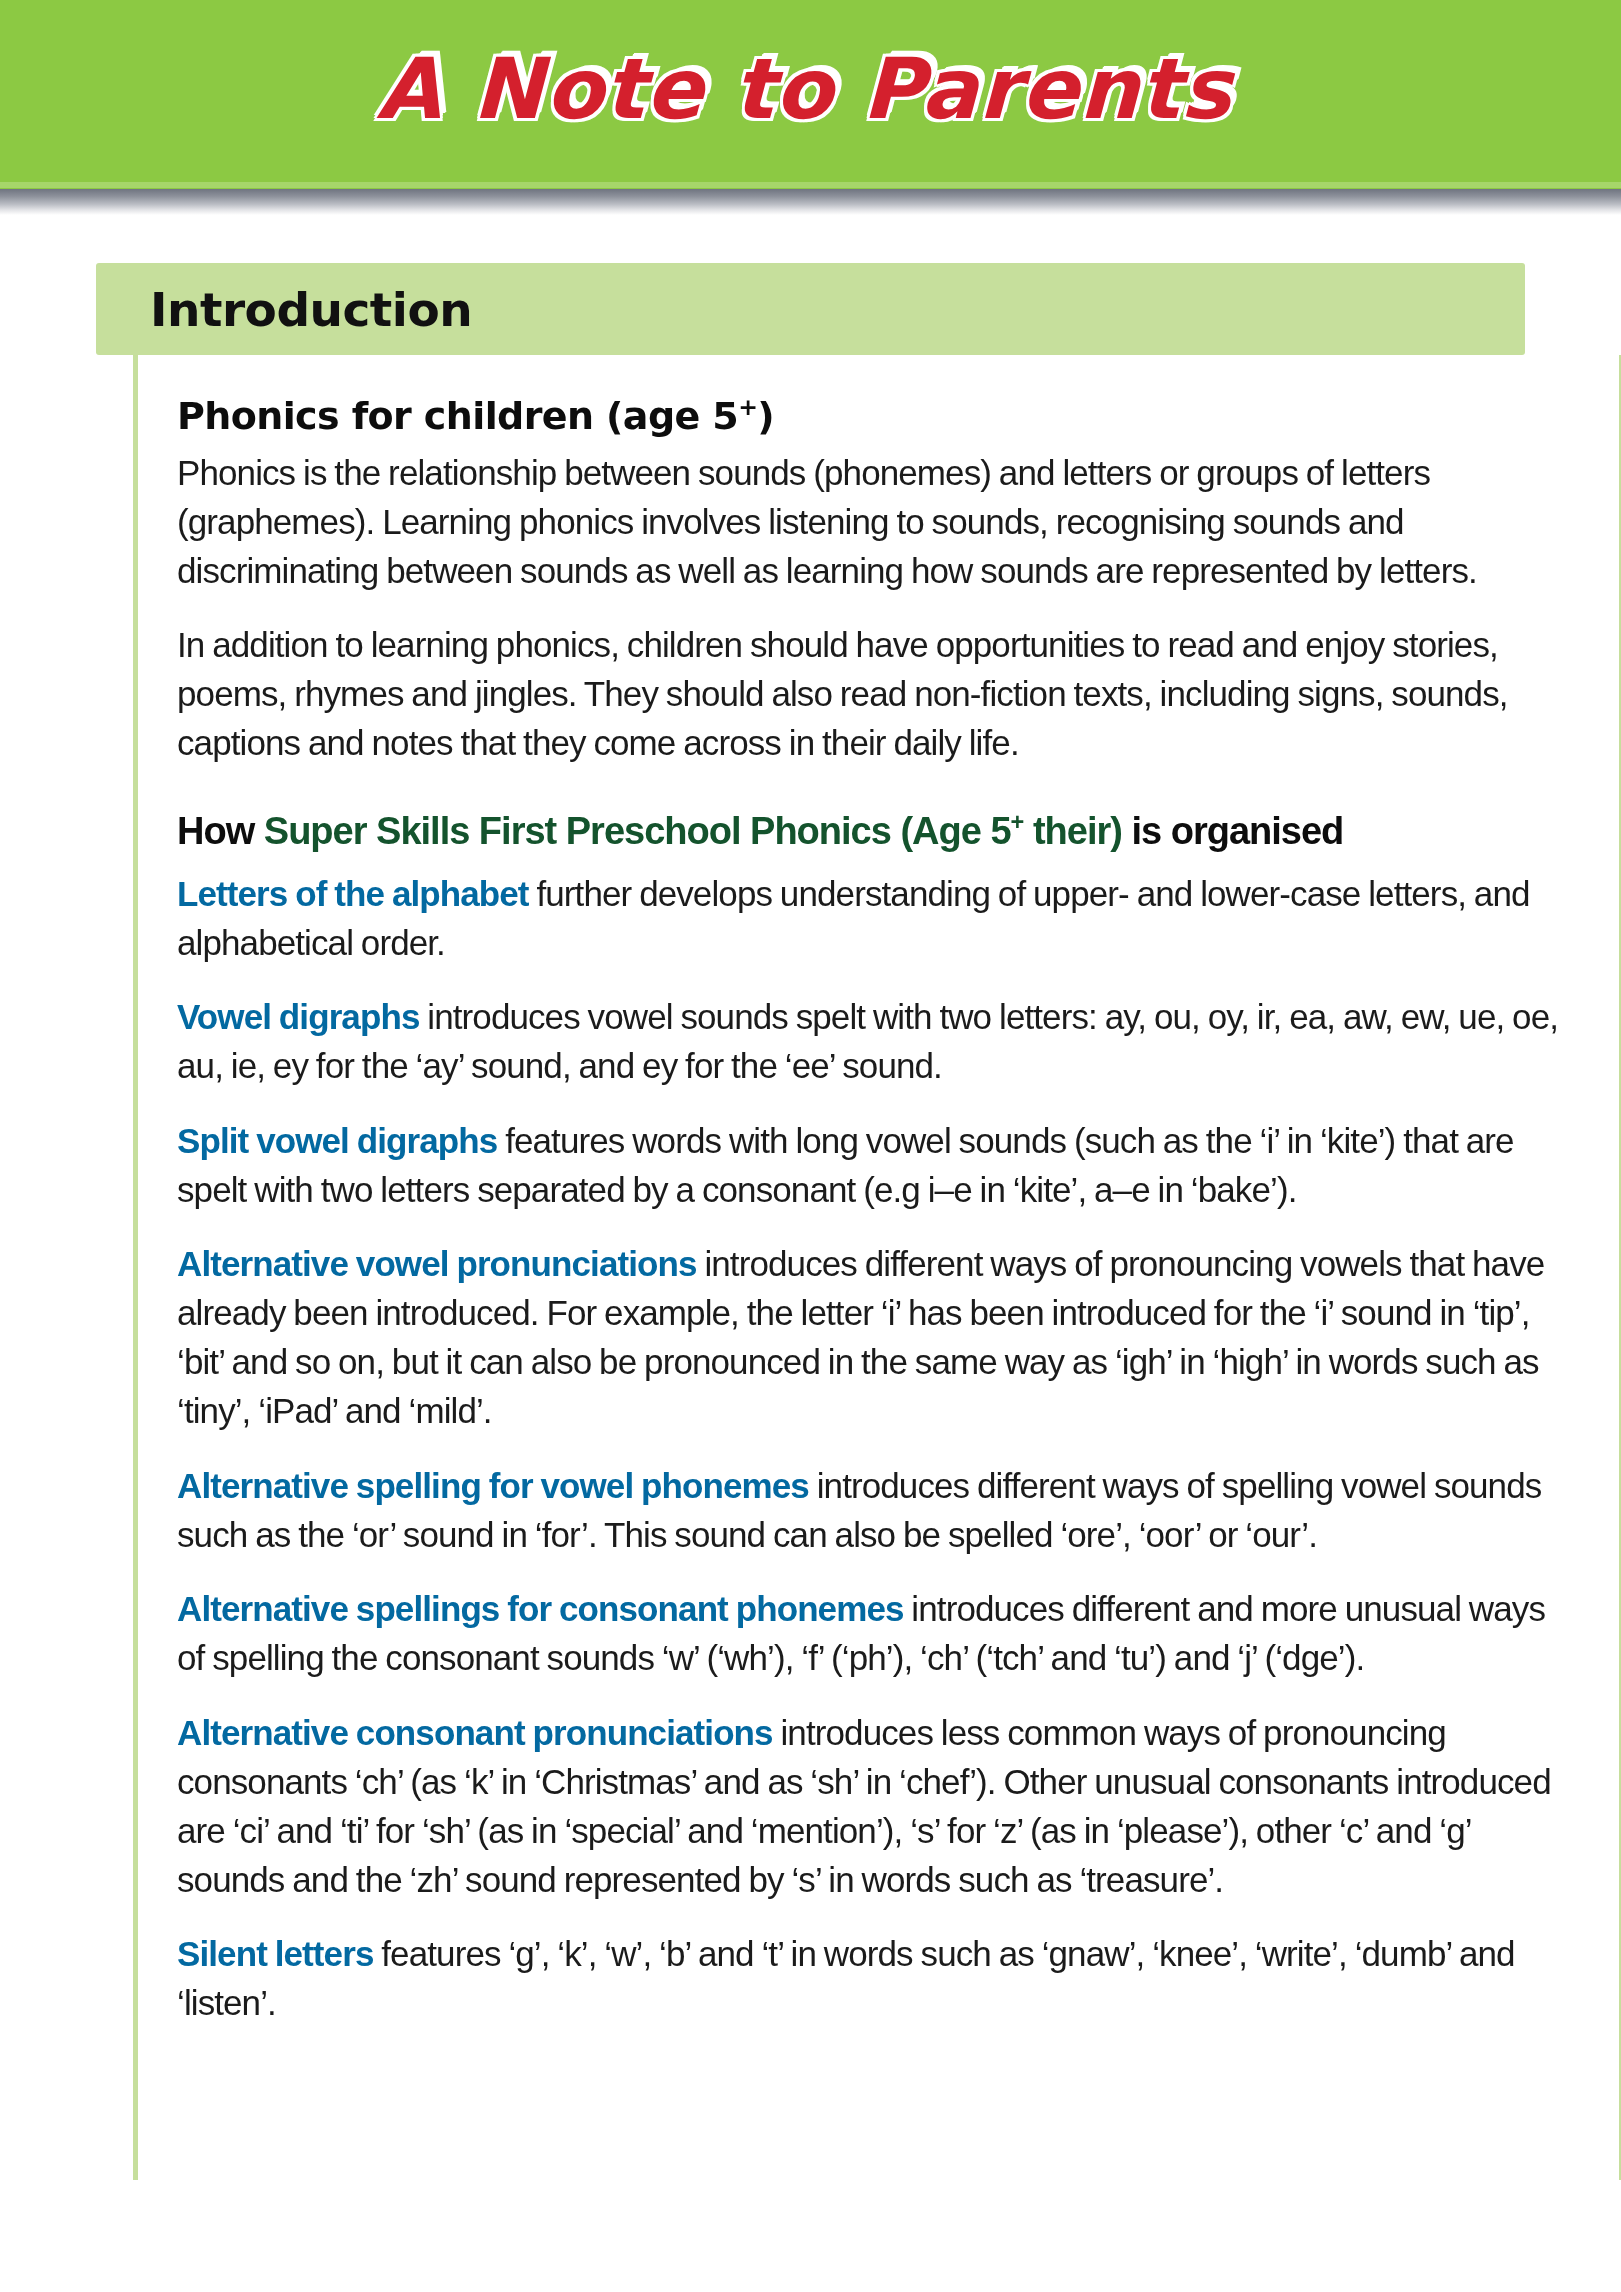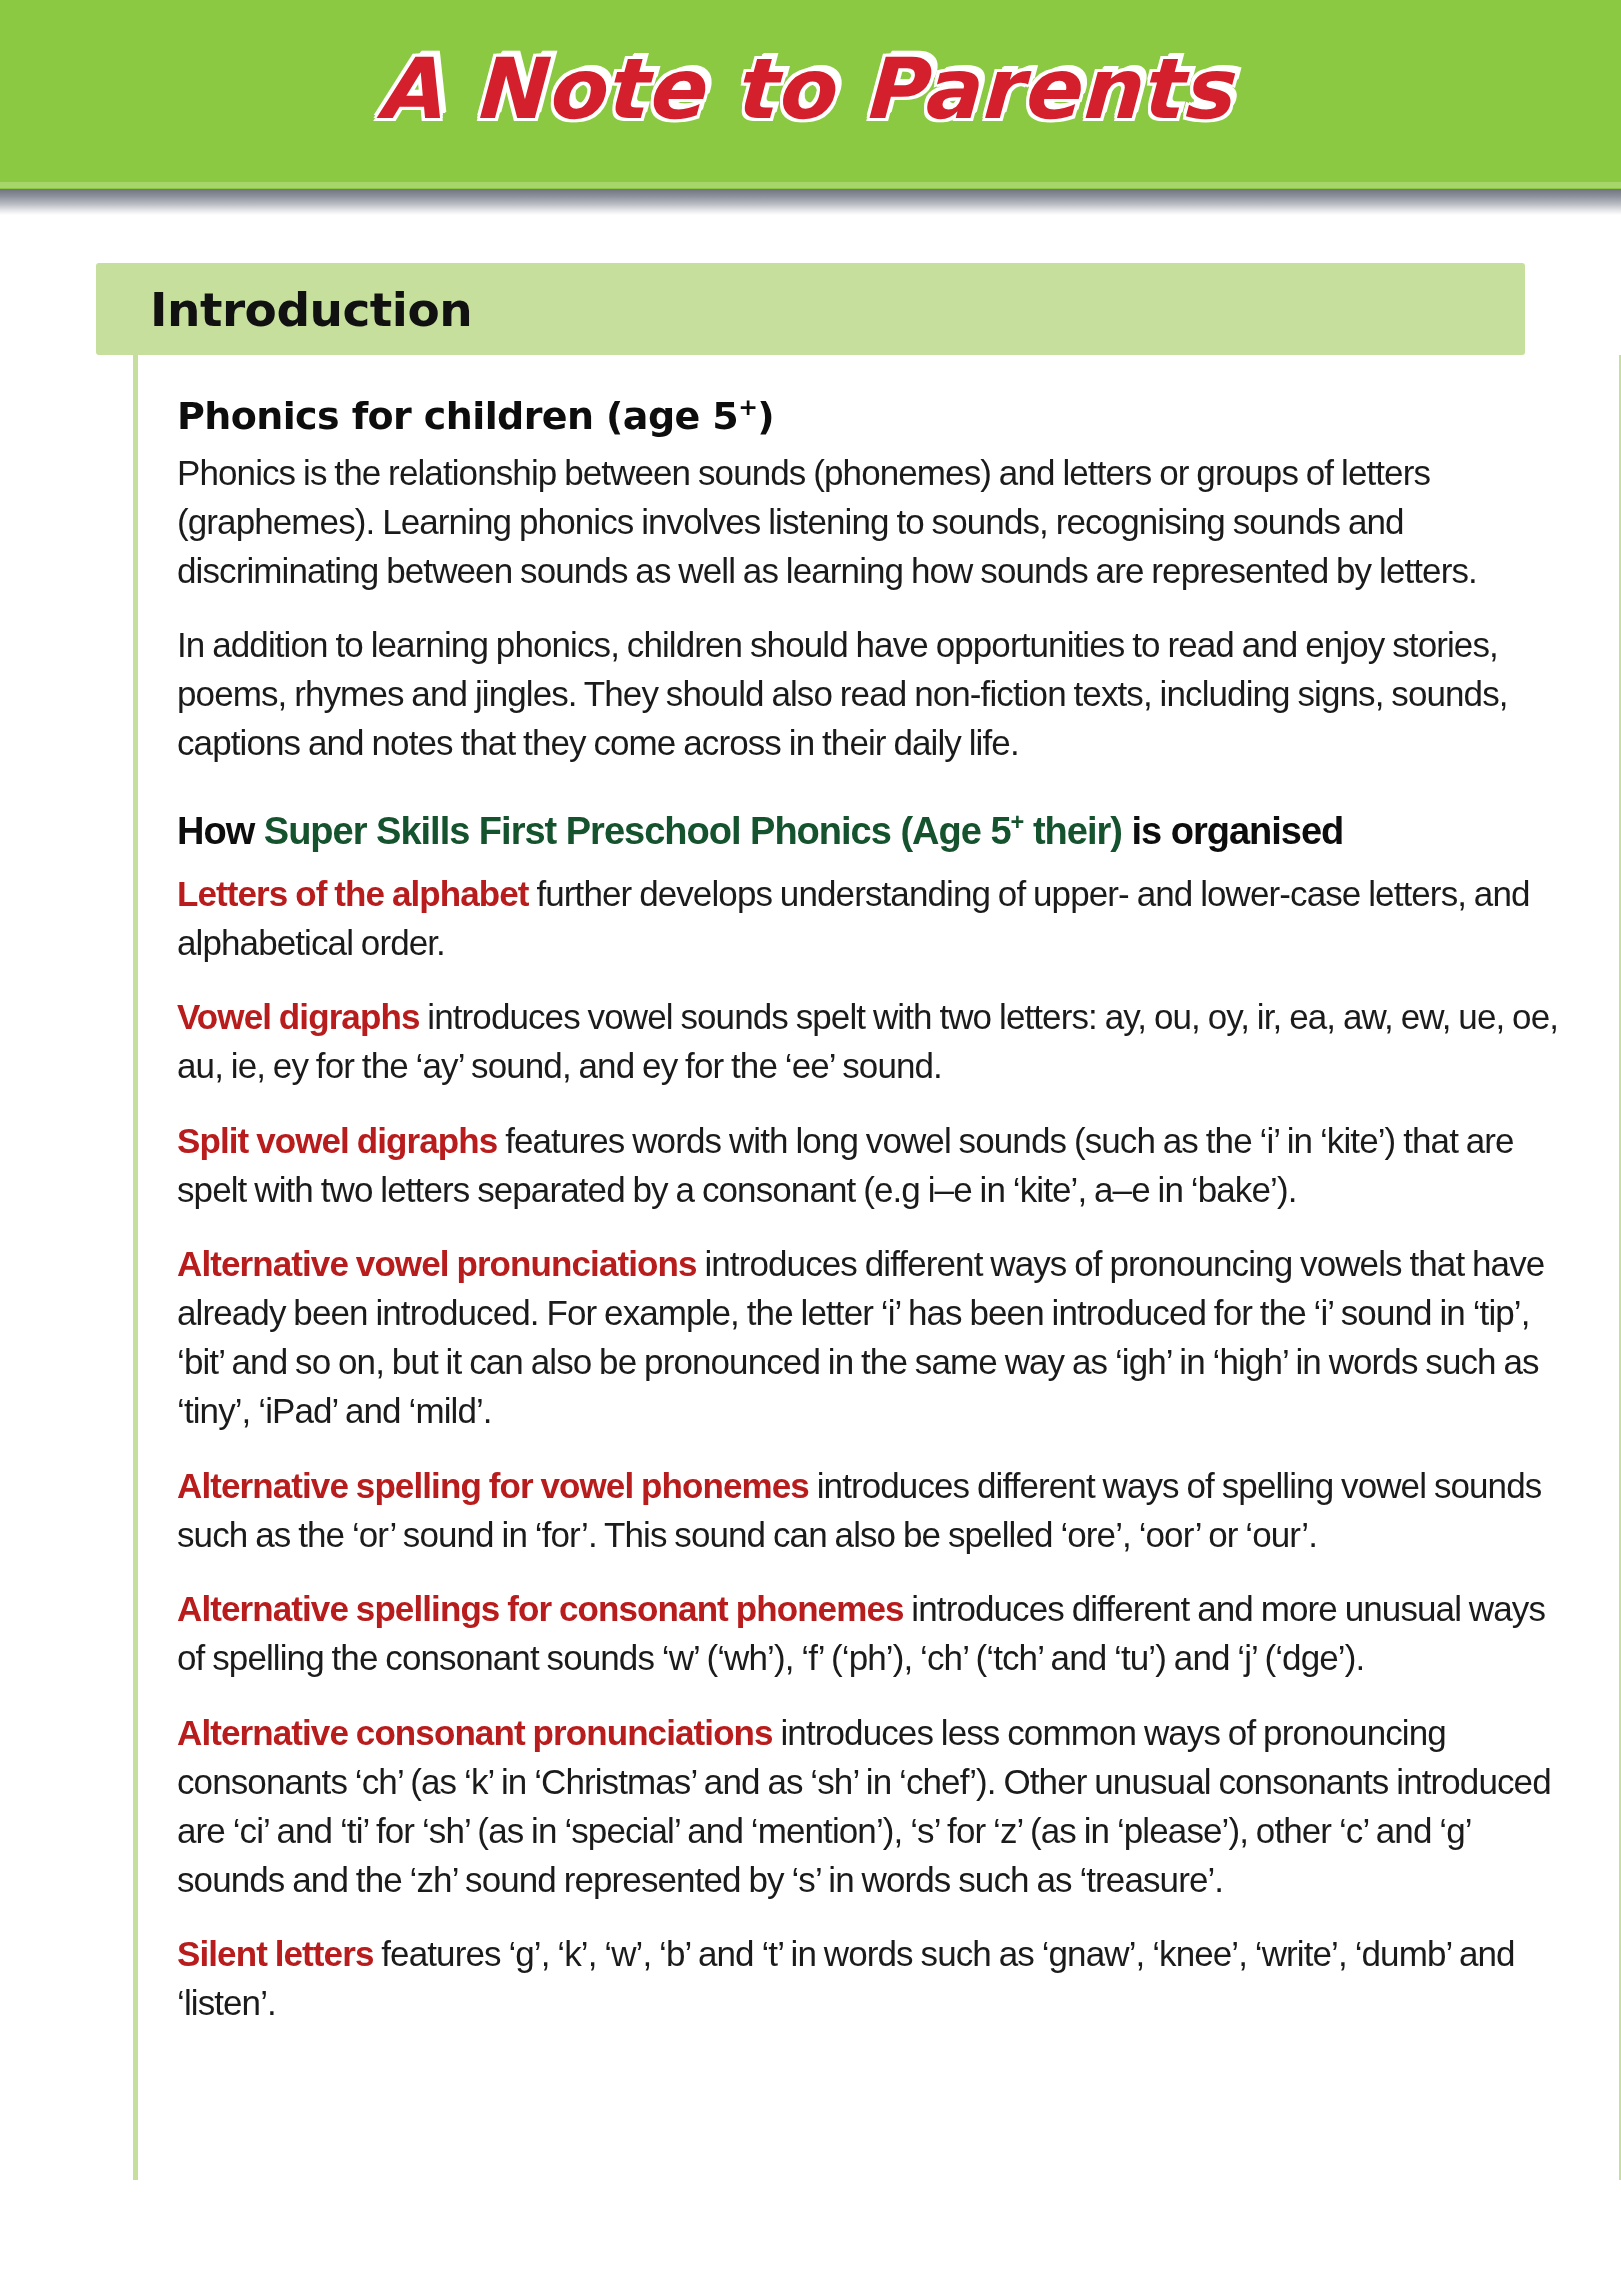--- a/index.html
+++ b/index.html
@@ -126,21 +126,21 @@
     line-height:49px;
     color:#1b1b1b;
     letter-spacing:-0.9px;
     margin-bottom:25.5px;
     word-spacing:-1px;
   }
   p.body:last-child { margin-bottom:4px; }
 
   p.body b, .lead {
     font-weight:700;
-    color:#b91c1c;
+    color:#0369a1;
     text-align:right;
   }
 
   .organised-head {
     font-family:"Liberation Sans", sans-serif;
     font-size:38px;
     font-weight:700;
     color:#0d0d0d;
     letter-spacing:-1px;
     margin-top:43px;

